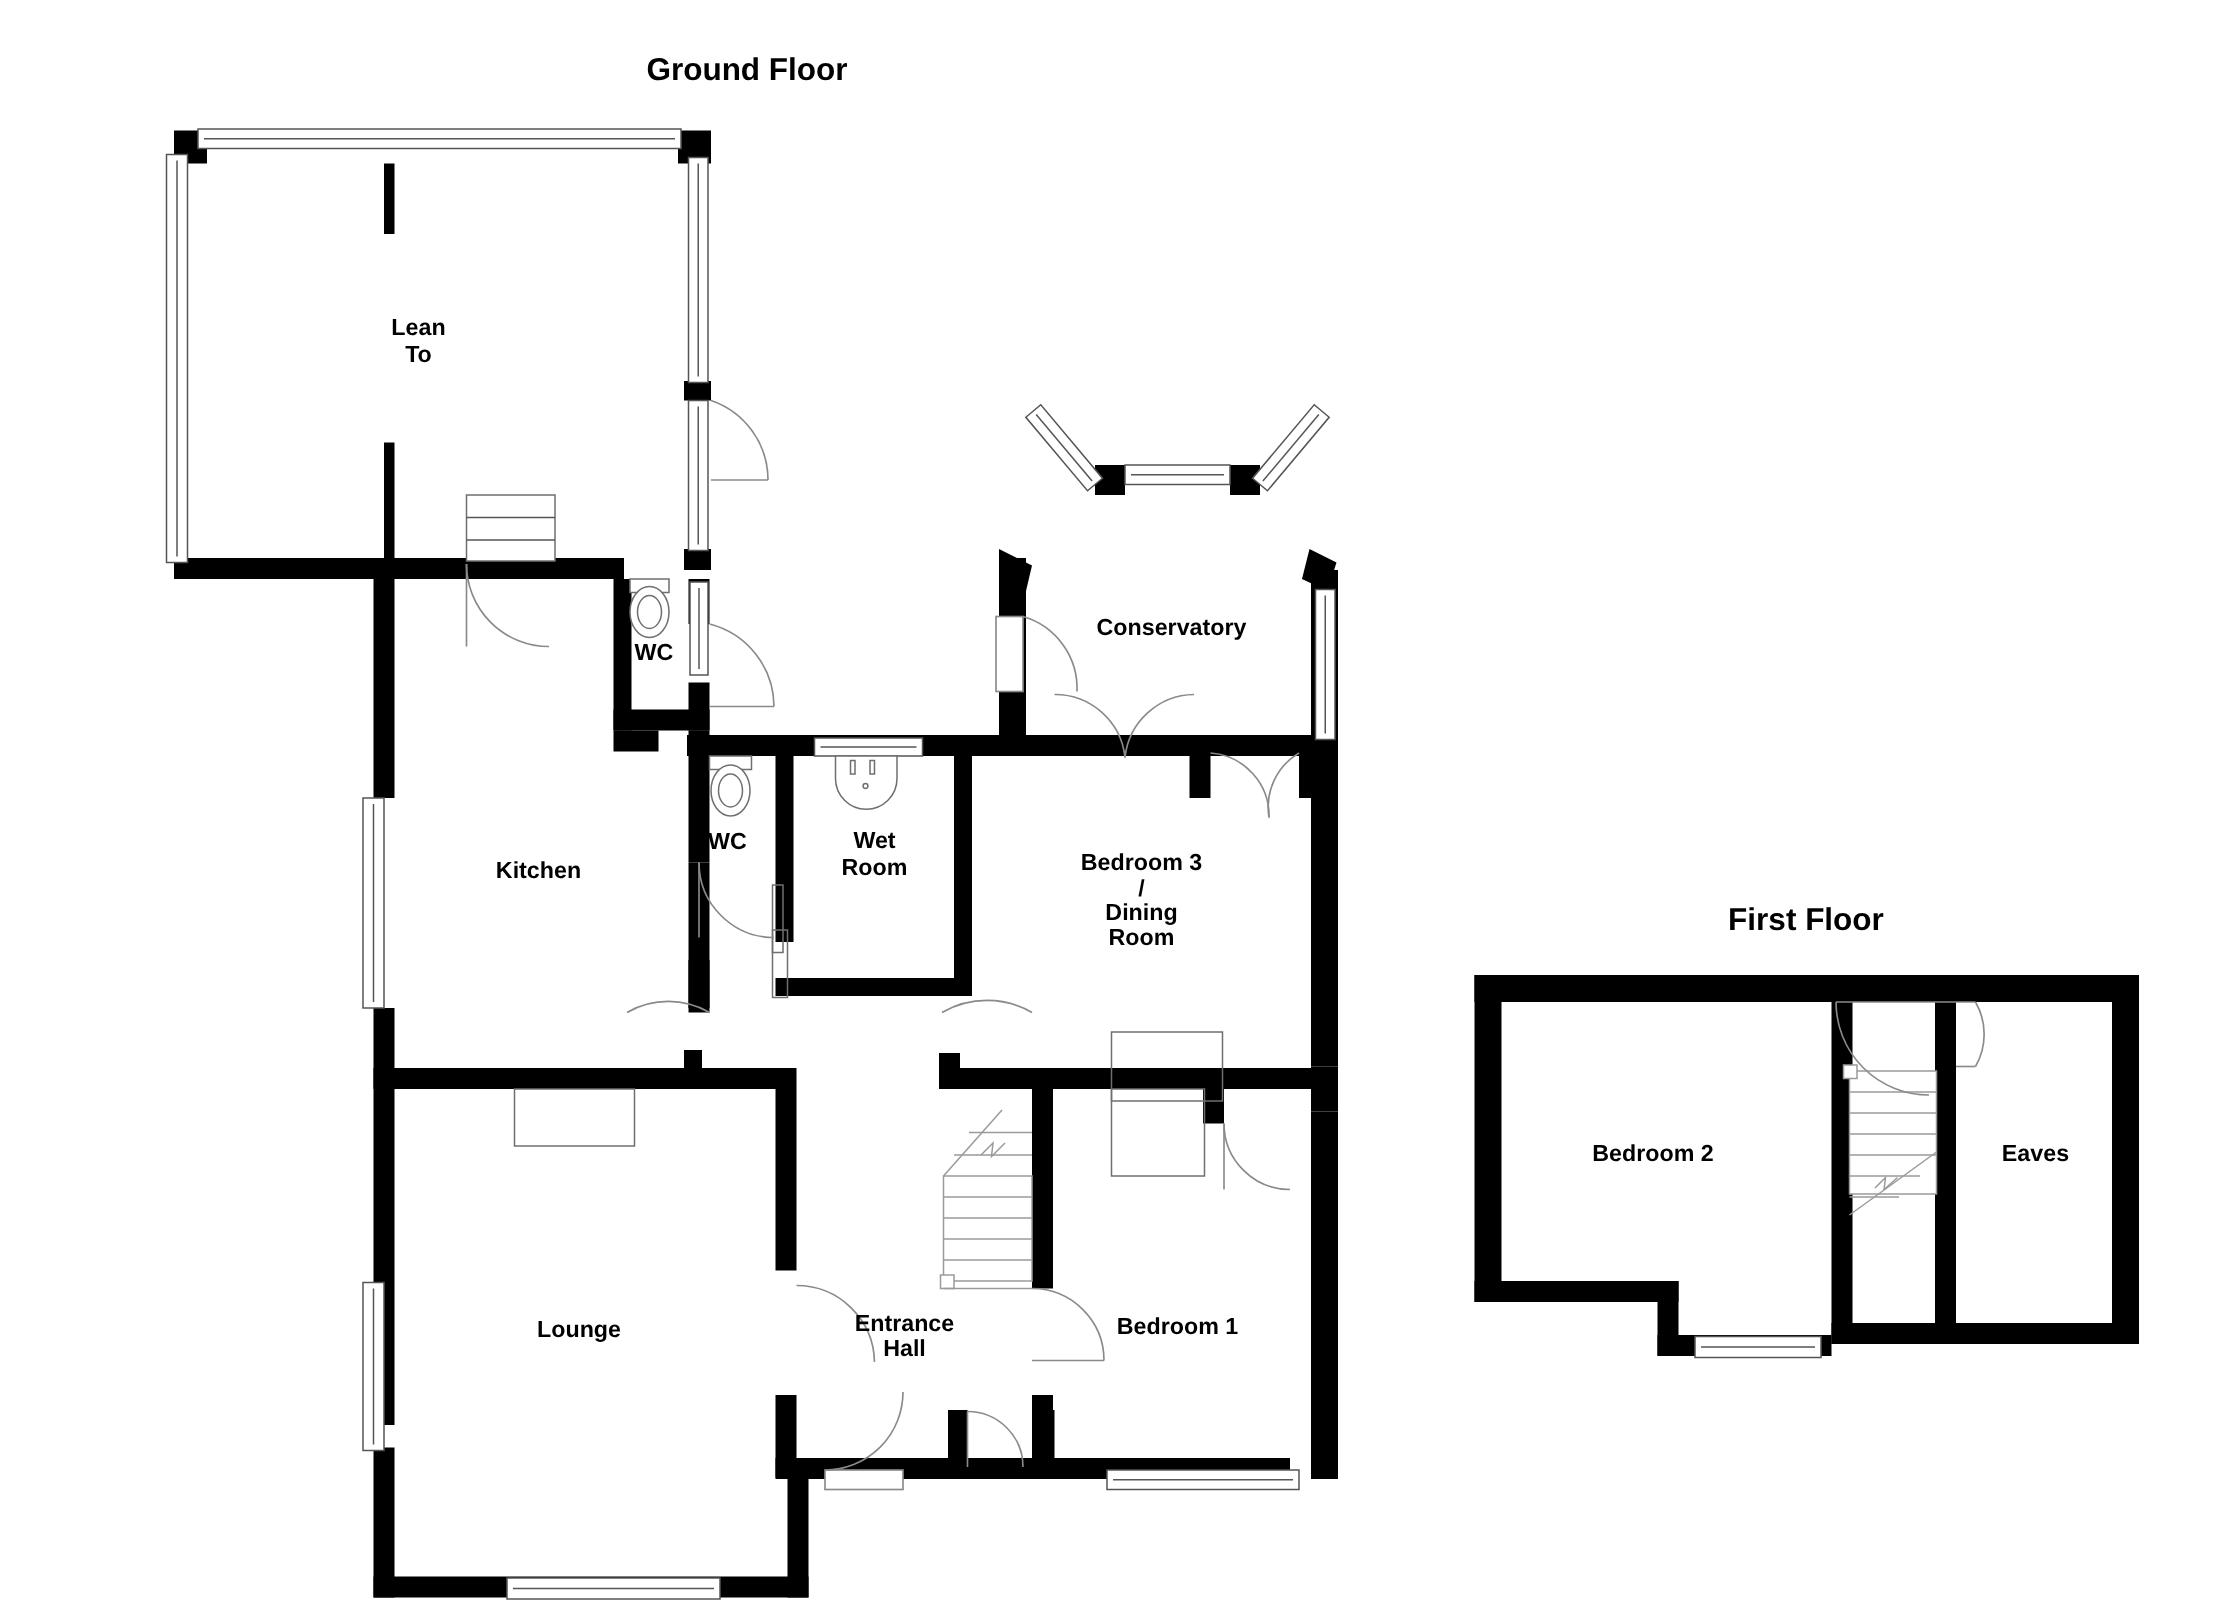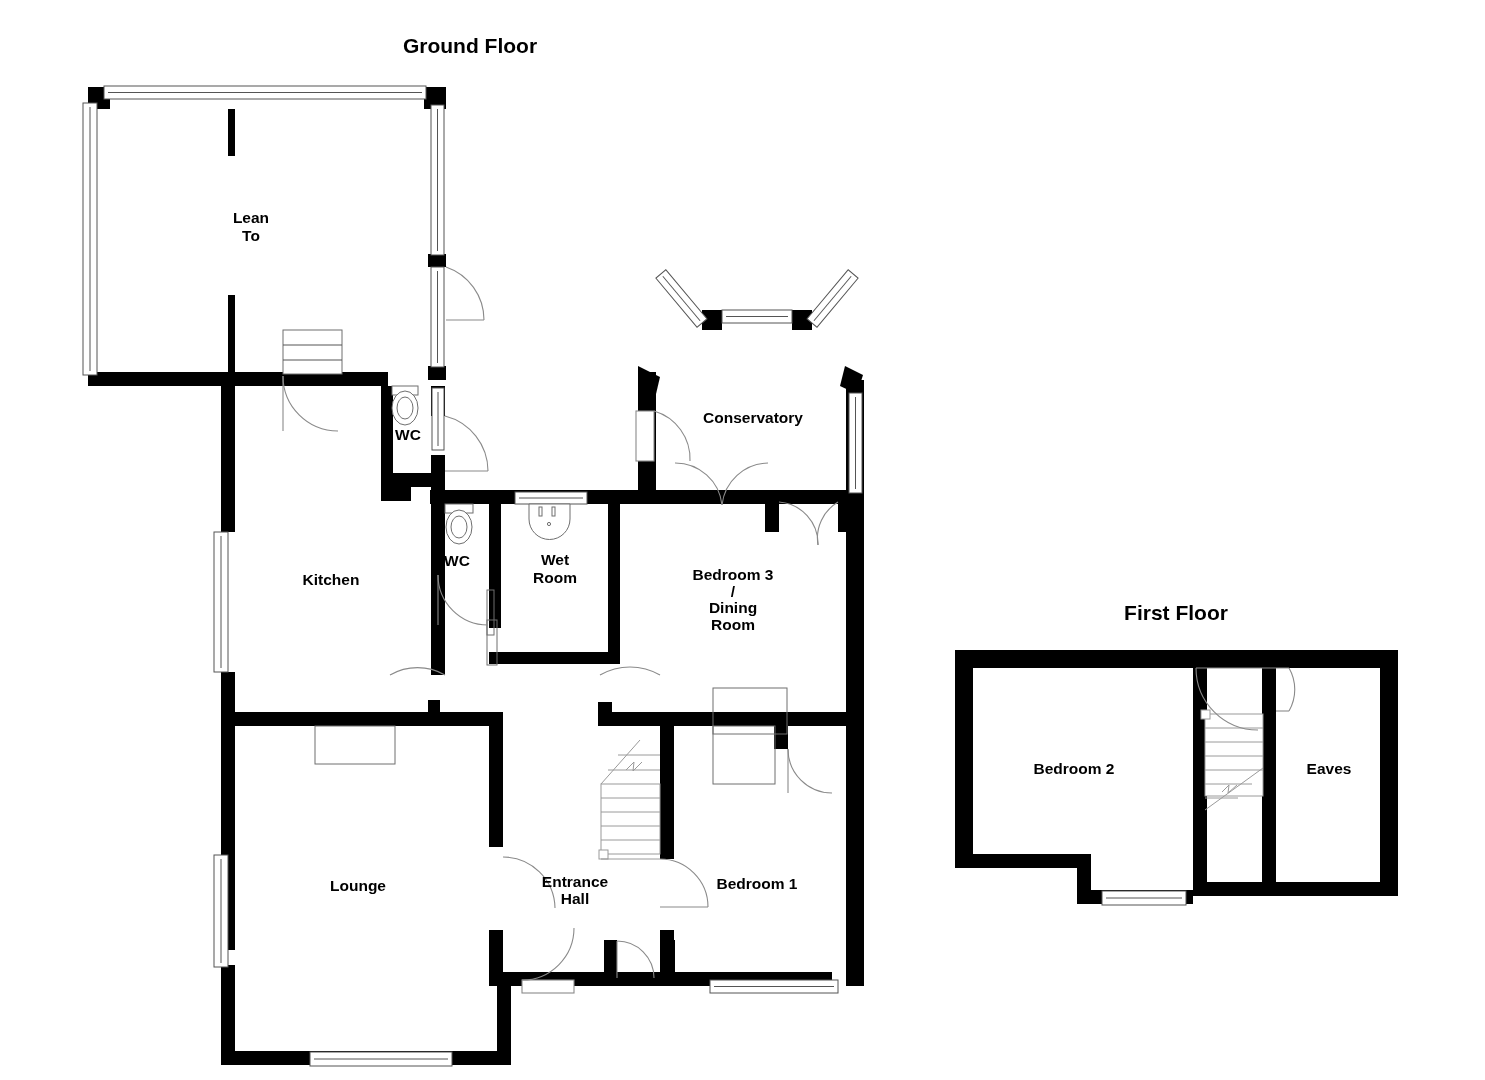--- a/index.html
+++ b/index.html
@@ -2,21 +2,21 @@
 <html><head>
 <meta charset="utf-8">
 <title>Floor Plan</title>
 <style>
   html,body{margin:0;padding:0;background:#ffffff;}
   body{
     width:1485px;height:1080px;position:relative;overflow:hidden;
     font-family:"Liberation Sans", sans-serif;
     -webkit-font-smoothing:antialiased;
   }
-  #plan-root{position:absolute;inset:0;}
+  #plan-root{position:absolute;inset:0;padding-left:28px;}
   svg#floorplan{display:block;width:1485px;height:1080px;}
 
   .floor-title{
     font-family:"Liberation Sans", sans-serif;
     font-size:21px;font-weight:bold;fill:#000;
     text-anchor:middle;
   }
   .room-label{
     font-family:"Liberation Sans", sans-serif;
     font-size:15.5px;font-weight:bold;fill:#000;

